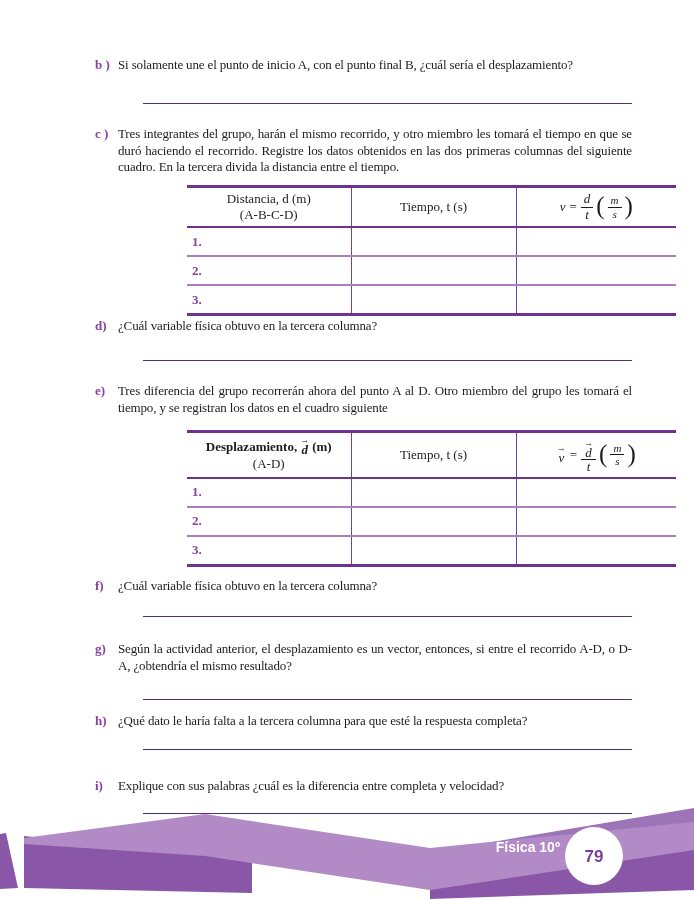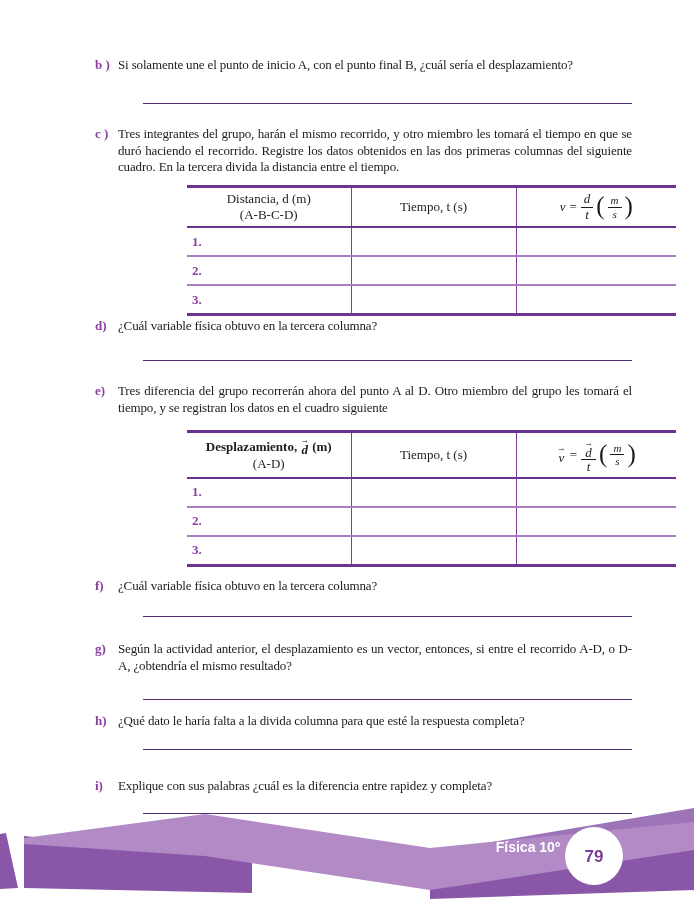--- a/index.html
+++ b/index.html
@@ -189,27 +189,27 @@
   <div class="answer-line" style="top:616px"></div>
 
   <div class="q" style="top:641px">
     <span class="qlabel">g)</span>
     <span class="qtext">Según la actividad anterior, el desplazamiento es un vector, entonces, si entre el recorrido A-D, o D-A, ¿obtendría el mismo resultado?</span>
   </div>
   <div class="answer-line" style="top:699px"></div>
 
   <div class="q" style="top:713px">
     <span class="qlabel">h)</span>
-    <span class="qtext">¿Qué dato le haría falta a la divida columna para que esté la respuesta completa?</span>
+    <span class="qtext">¿Qué dato le haría falta a la tercera columna para que esté la respuesta completa?</span>
   </div>
   <div class="answer-line" style="top:749px"></div>
 
   <div class="q" style="top:778px">
     <span class="qlabel">i)</span>
-    <span class="qtext">Explique con sus palabras ¿cuál es la diferencia entre rapidez y completa?</span>
+    <span class="qtext">Explique con sus palabras ¿cuál es la diferencia entre completa y velocidad?</span>
   </div>
   <div class="answer-line" style="top:813px"></div>
 
   <svg class="footer-svg" viewBox="0 0 694 100">
     <polygon class="f-mid" points="468,46 694,8 694,24 468,54"></polygon>
     <polygon class="f-dark" points="0,34 6,33 18,88 0,89"></polygon>
     <polygon class="f-dark" points="24,36 252,59 252,93 24,88"></polygon>
     <polygon class="f-dark" points="430,78 694,48 694,90 430,99"></polygon>
     <polygon class="f-light" points="24,38 205,14 430,48 694,22 694,50 430,90 205,56 24,44"></polygon>
     <circle cx="594" cy="56" r="29" fill="#ffffff"></circle>

